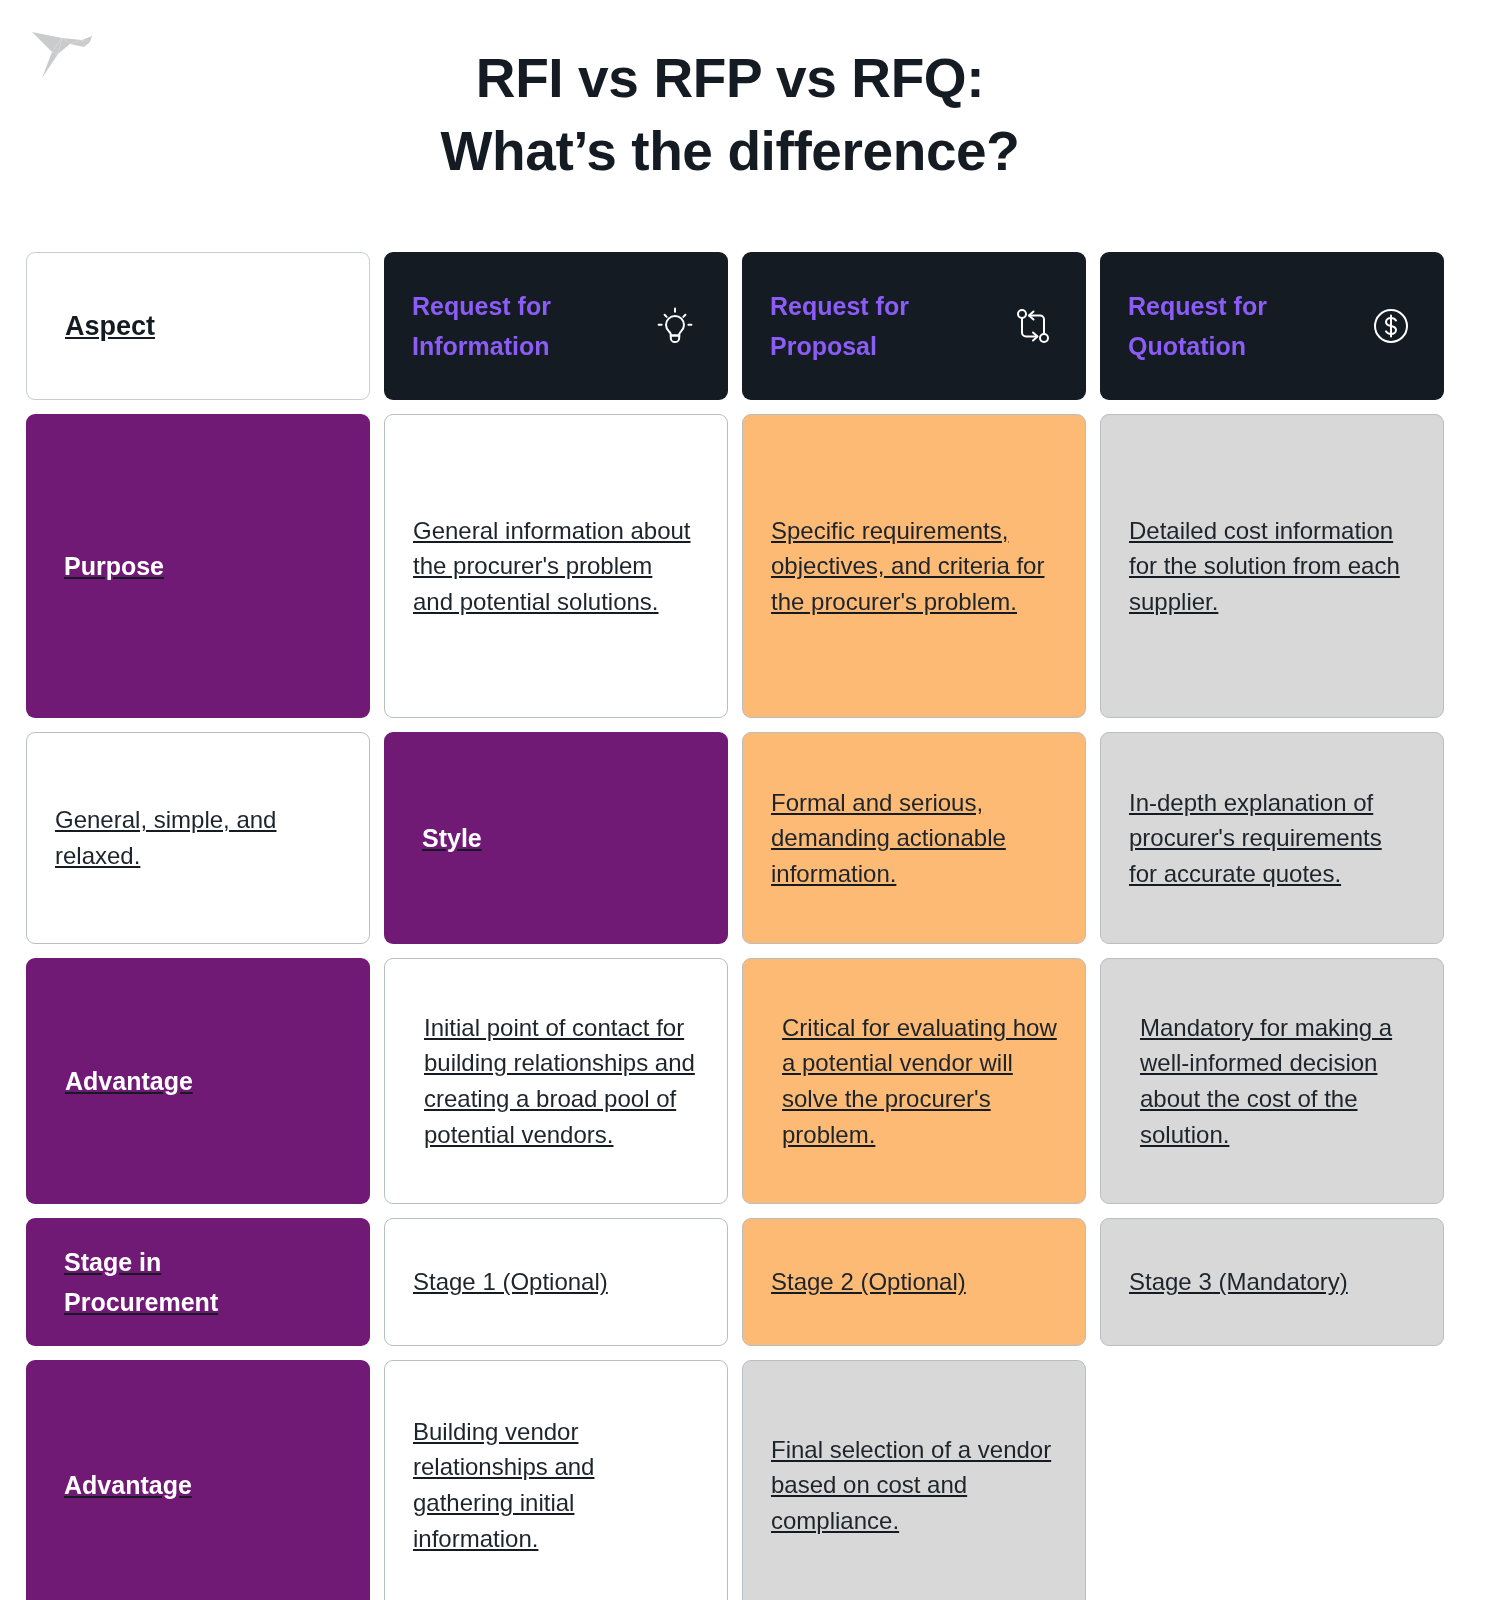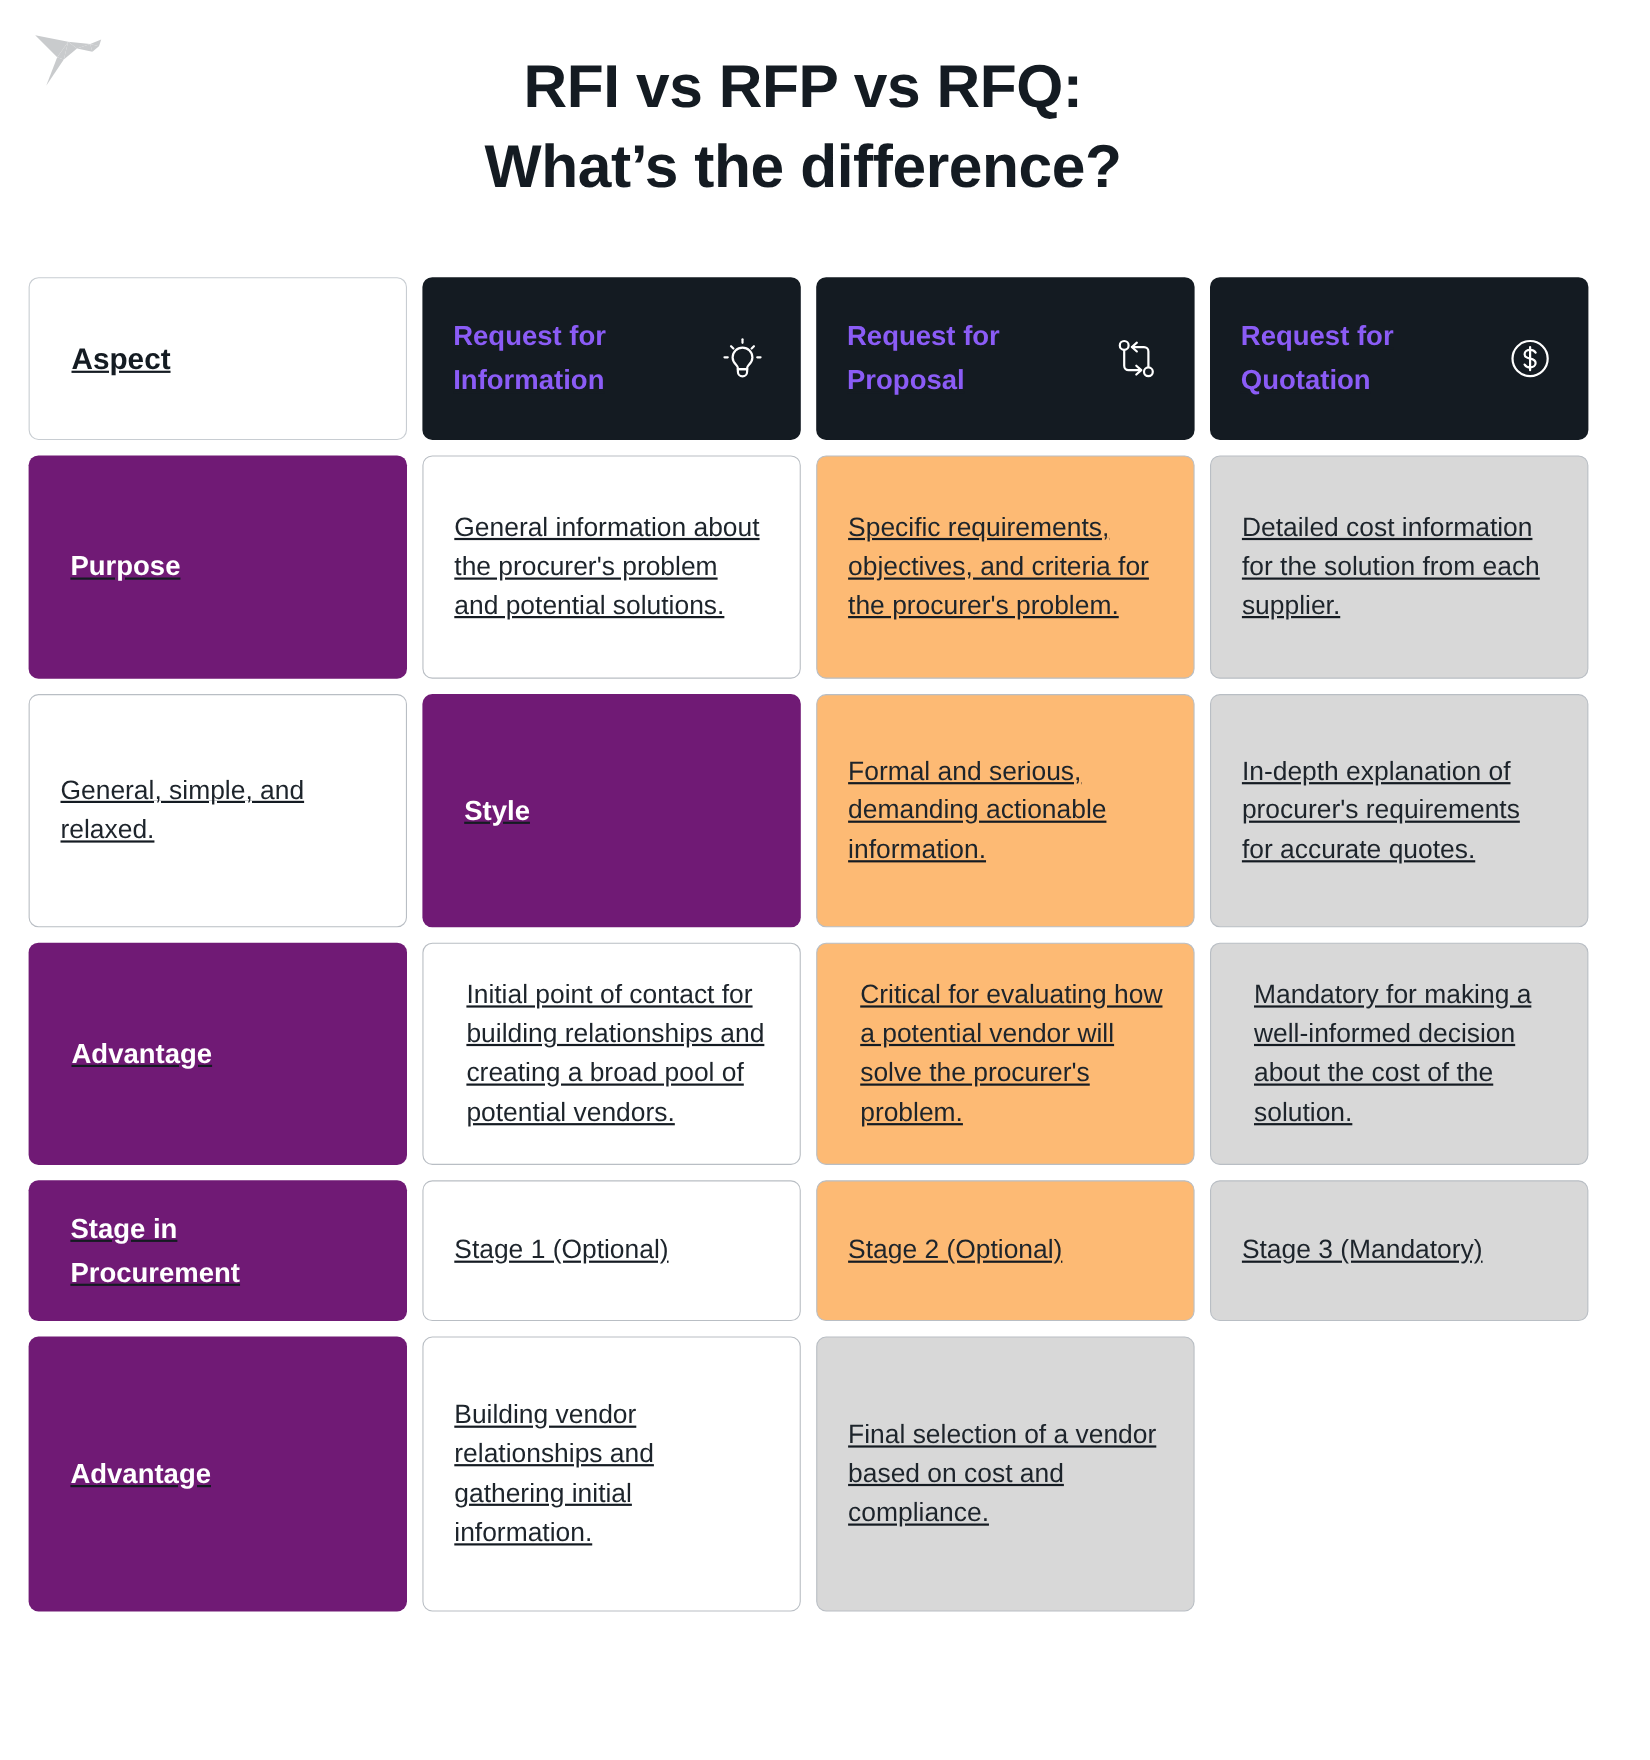--- a/index.html
+++ b/index.html
@@ -120,23 +120,23 @@
   .bg-white { background: #ffffff; }
   .bg-gray1 { background: #fdba74; }
   .bg-gray2 { background: #d8d8d8; }
   .body-text {
     font-size: 24px;
     line-height: 1.48;
     color: #1d242b;
   }
 
   
-  .row-1 .cell { height: 203px; }
+  .row-1 .cell { height: 304px; }
   .row-2 .cell { height: 212px; }
-  .row-3 .cell { height: 202px; padding-left: 39px; }
+  .row-3 .cell { height: 246px; padding-left: 39px; }
   .row-4 .cell { height: 128px; }
   .row-5 .cell { height: 250px; }
 </style>
 </head>
 <body>
 
 <div class="logo">
   <svg viewBox="0 0 80 62" width="80" height="62" aria-hidden="true">
     <g fill="#c9cbcd">
       <polygon points="4,10 34,16 24,30"></polygon>

